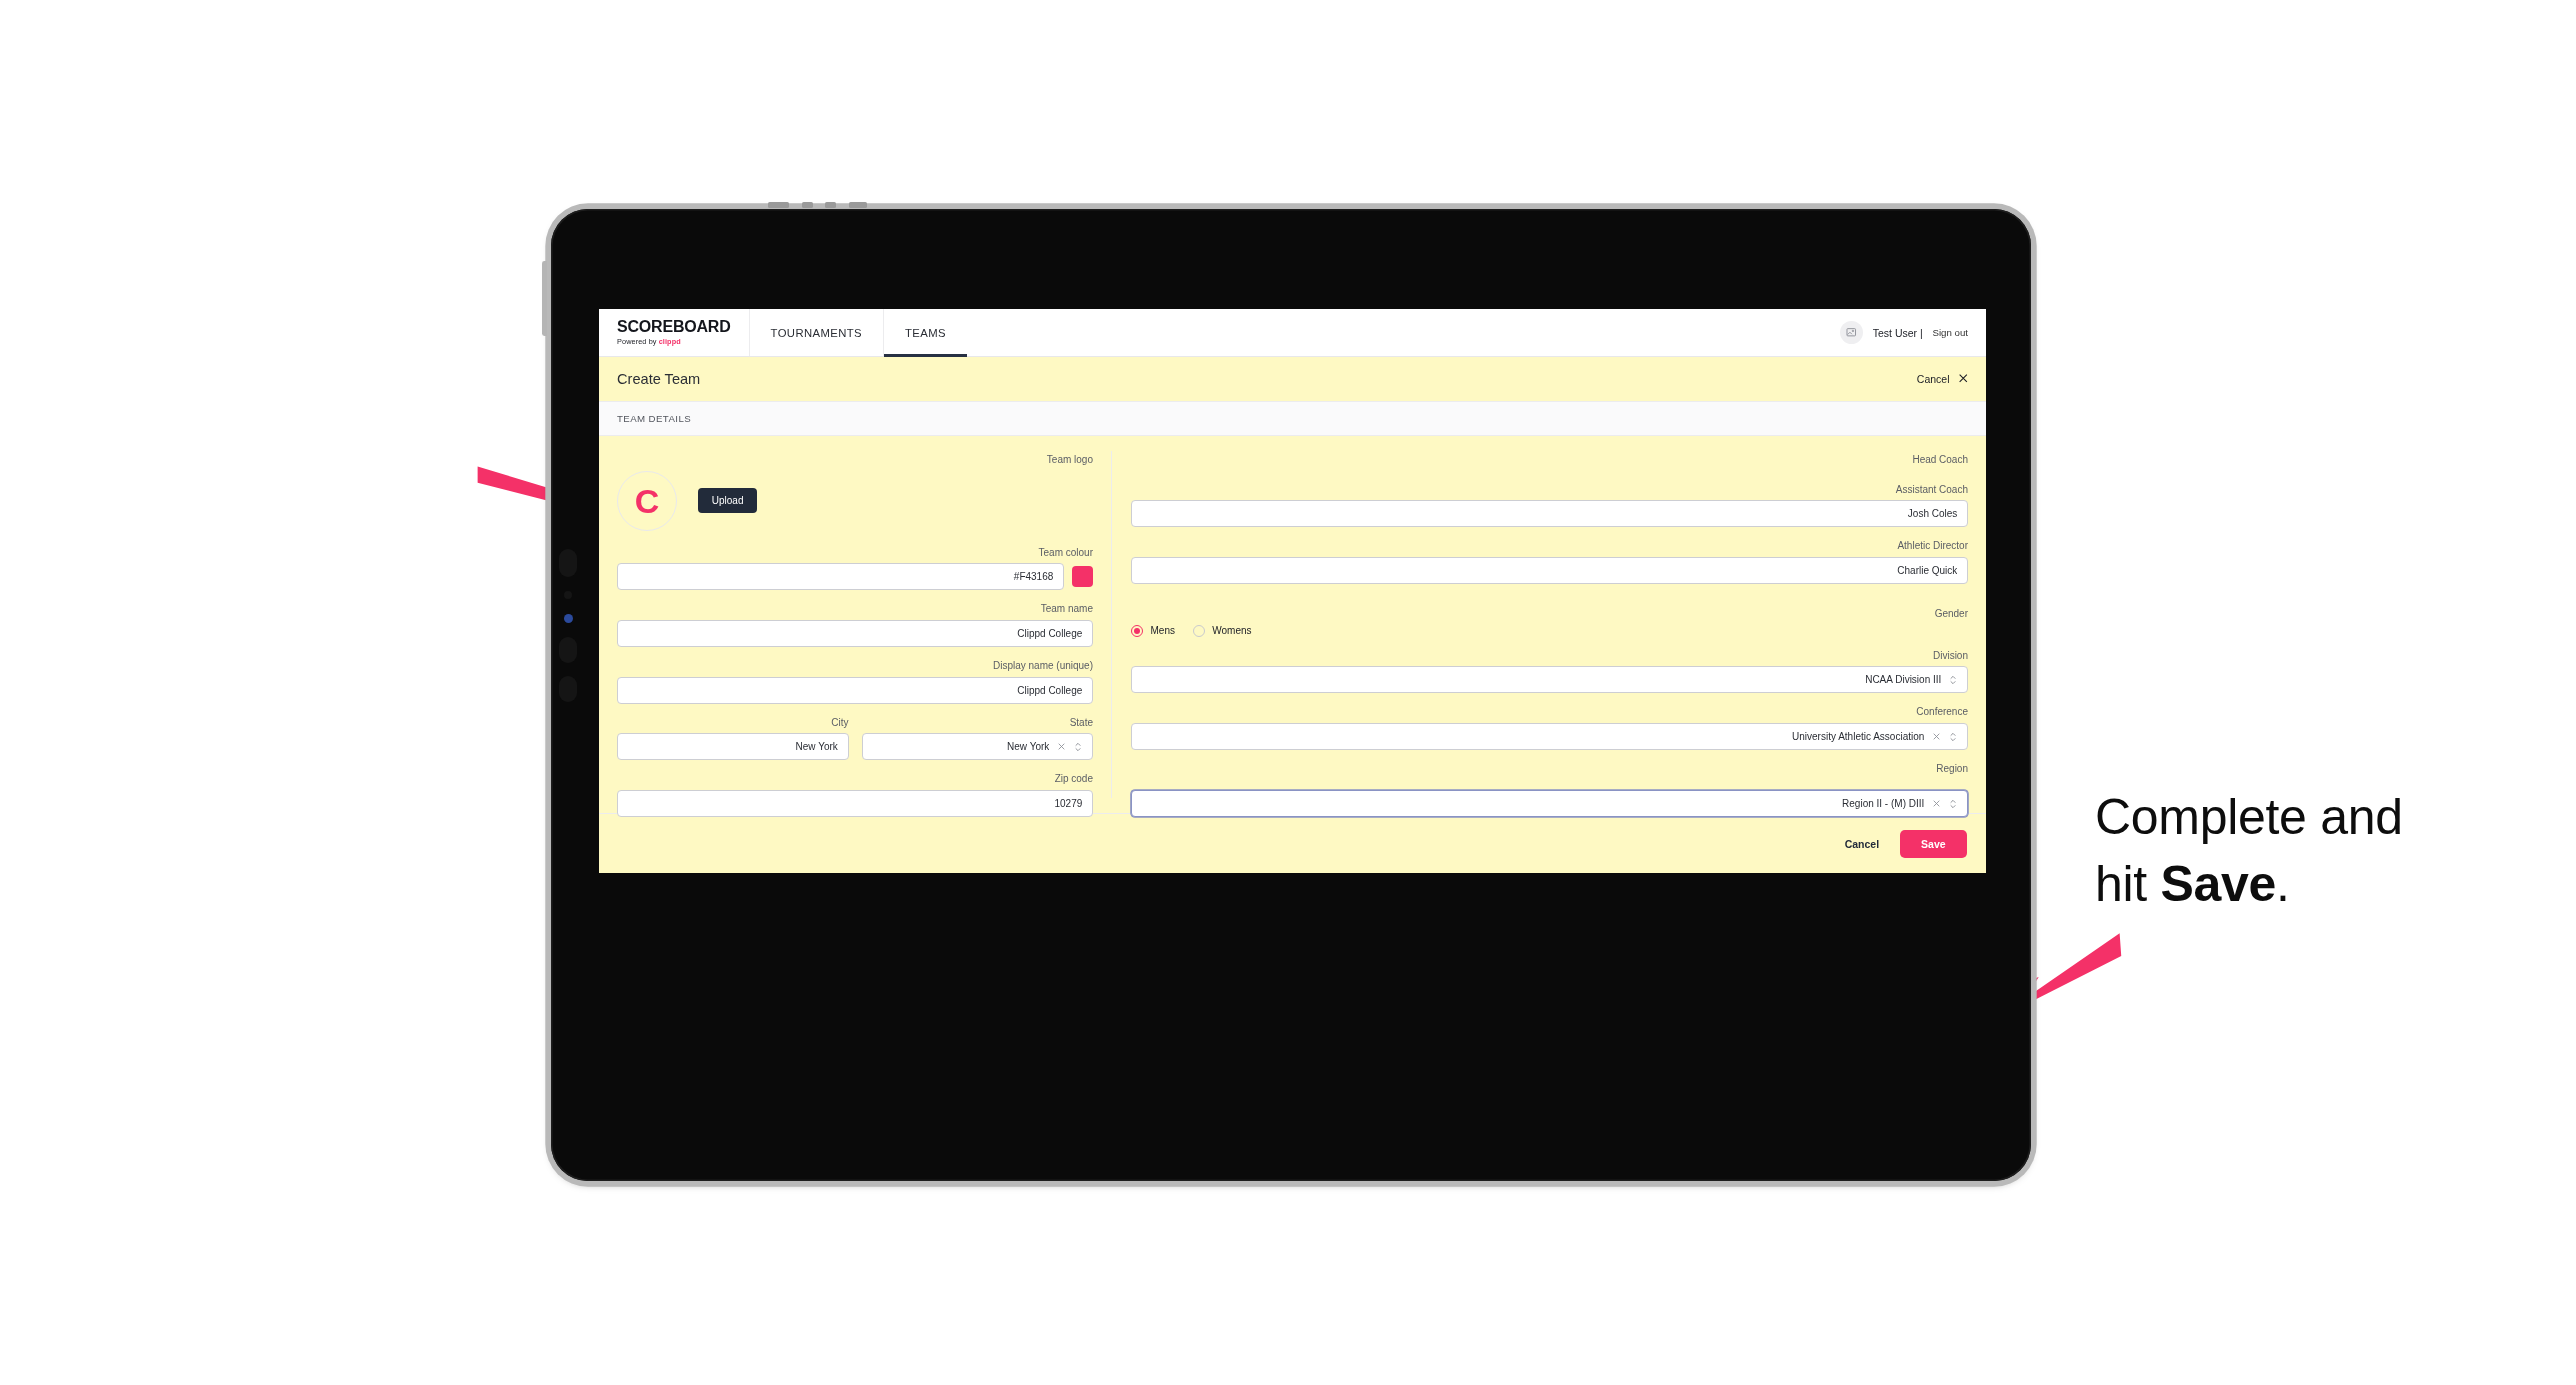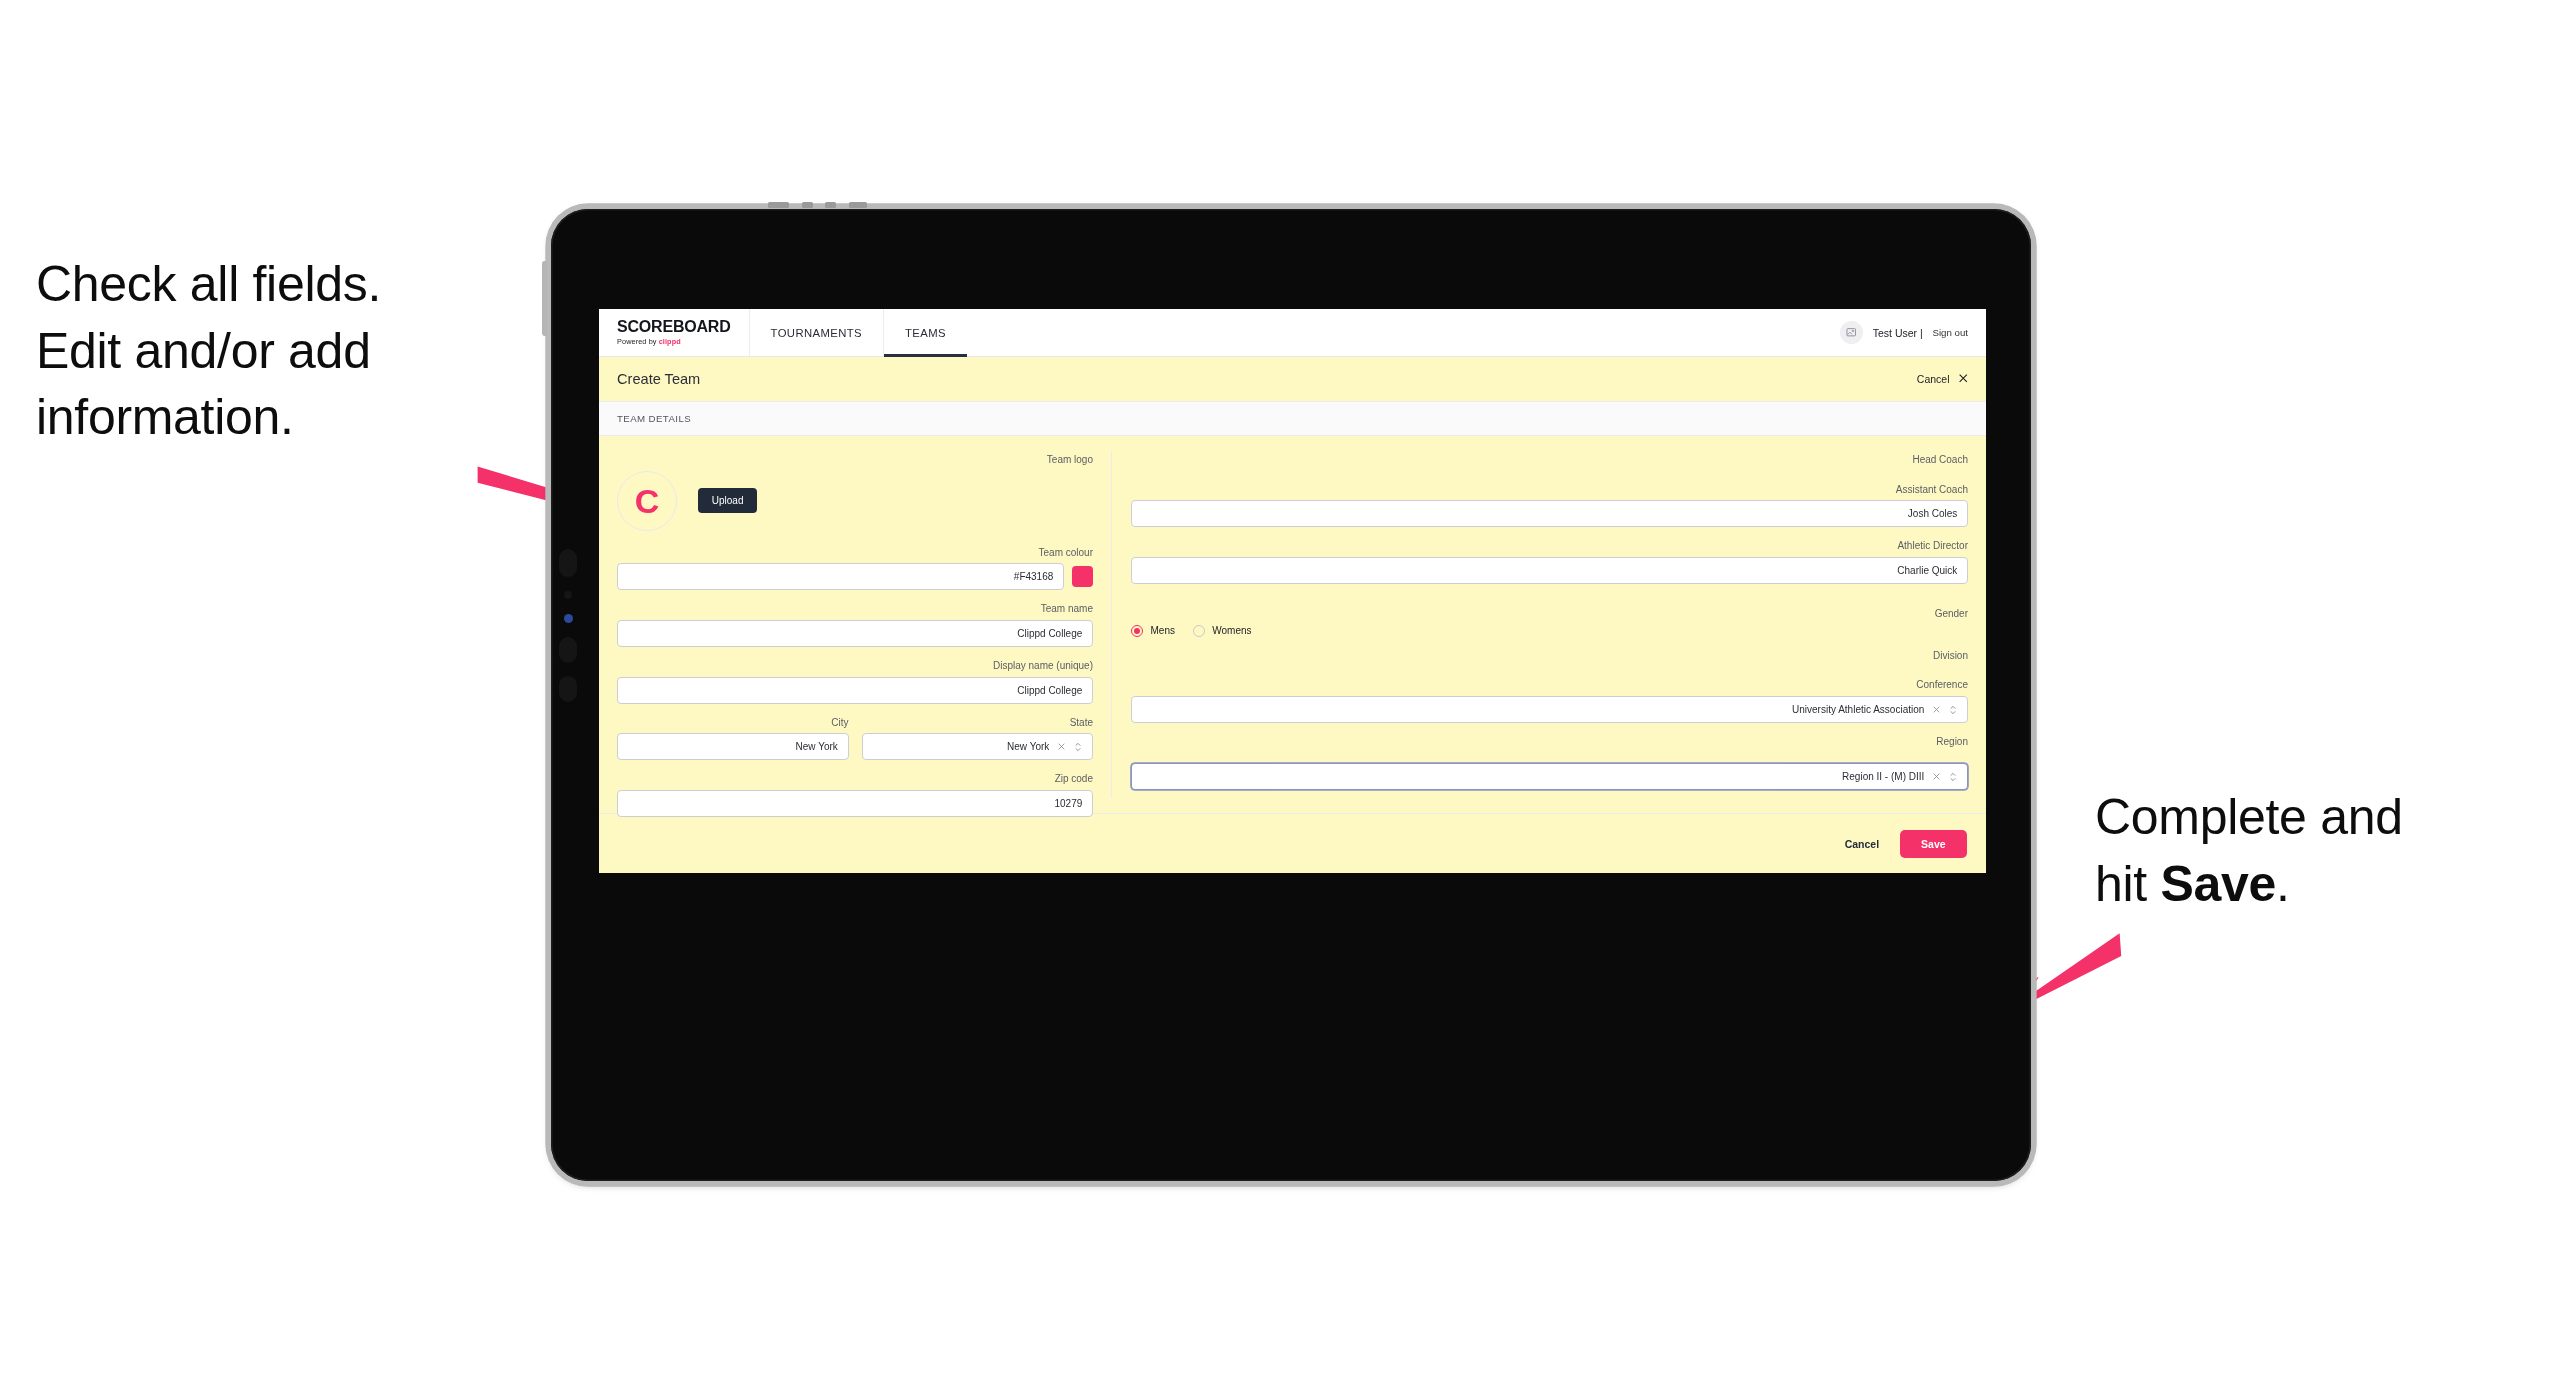--- a/index.html
+++ b/index.html
@@ -162,23 +162,20 @@
   .btn-save{
     background:#f43168; color:#fff; font-size:10.5px; font-weight:600;
     padding:8px 21px; border-radius:4.9px; cursor:pointer;
   }
 </style>
 </head>
 <body>
 
 <div id="stage">
 
-  <div class="annot" id="annot-left">Check all fields.
-Edit and/or add
-information.</div>
 
   <svg class="arrow" style="left:476px; top:460px;" width="146" height="57" viewBox="0 0 180 70">
     <path d="M2 8 L128 46 L120 22 L178 62 L112 66 L120 58 L2 28 Z" fill="#f43168"></path>
   </svg>
 
   <div class="annot" id="annot-right"><span>Complete and
 hit </span><b>Save</b><span>.</span></div>
 
   <svg class="arrow" style="left:1969px; top:930px;" width="154" height="89" viewBox="0 0 190 110">
     <path d="M186 4 L70 84 L86 58 L18 84 L82 104 L74 90 L188 32 Z" fill="#f43168"></path>
@@ -325,20 +322,29 @@
               <span>Mens</span>
             </div>
             <div class="radio">
               <span class="rd"></span>
               <span>Womens</span>
             </div>
           </div>
           <div class="gap"></div>
 
           <label class="fl">Division</label>
+          <div class="field">
+            <span class="val">NCAA Division III</span>
+            <span class="icn chev">
+              <svg width="8" height="12" viewBox="0 0 12 18" stroke="currentColor" stroke-width="1.4" fill="none">
+                  <path d="M2.5 7 L6 3.5 L9.5 7"></path>
+                  <path d="M2.5 11 L6 14.5 L9.5 11"></path>
+                </svg>
+            </span>
+          </div>
           <div class="gap"></div>
 
           <label class="fl">Conference</label>
           <div class="field">
             <span class="val">University Athletic Association</span>
             <span class="icn">
               <svg width="9" height="9" viewBox="0 0 16 16" stroke="currentColor" stroke-width="1.5" fill="none">
                   <path d="M3 3 L13 13 M13 3 L3 13"></path>
                 </svg>
             </span>

